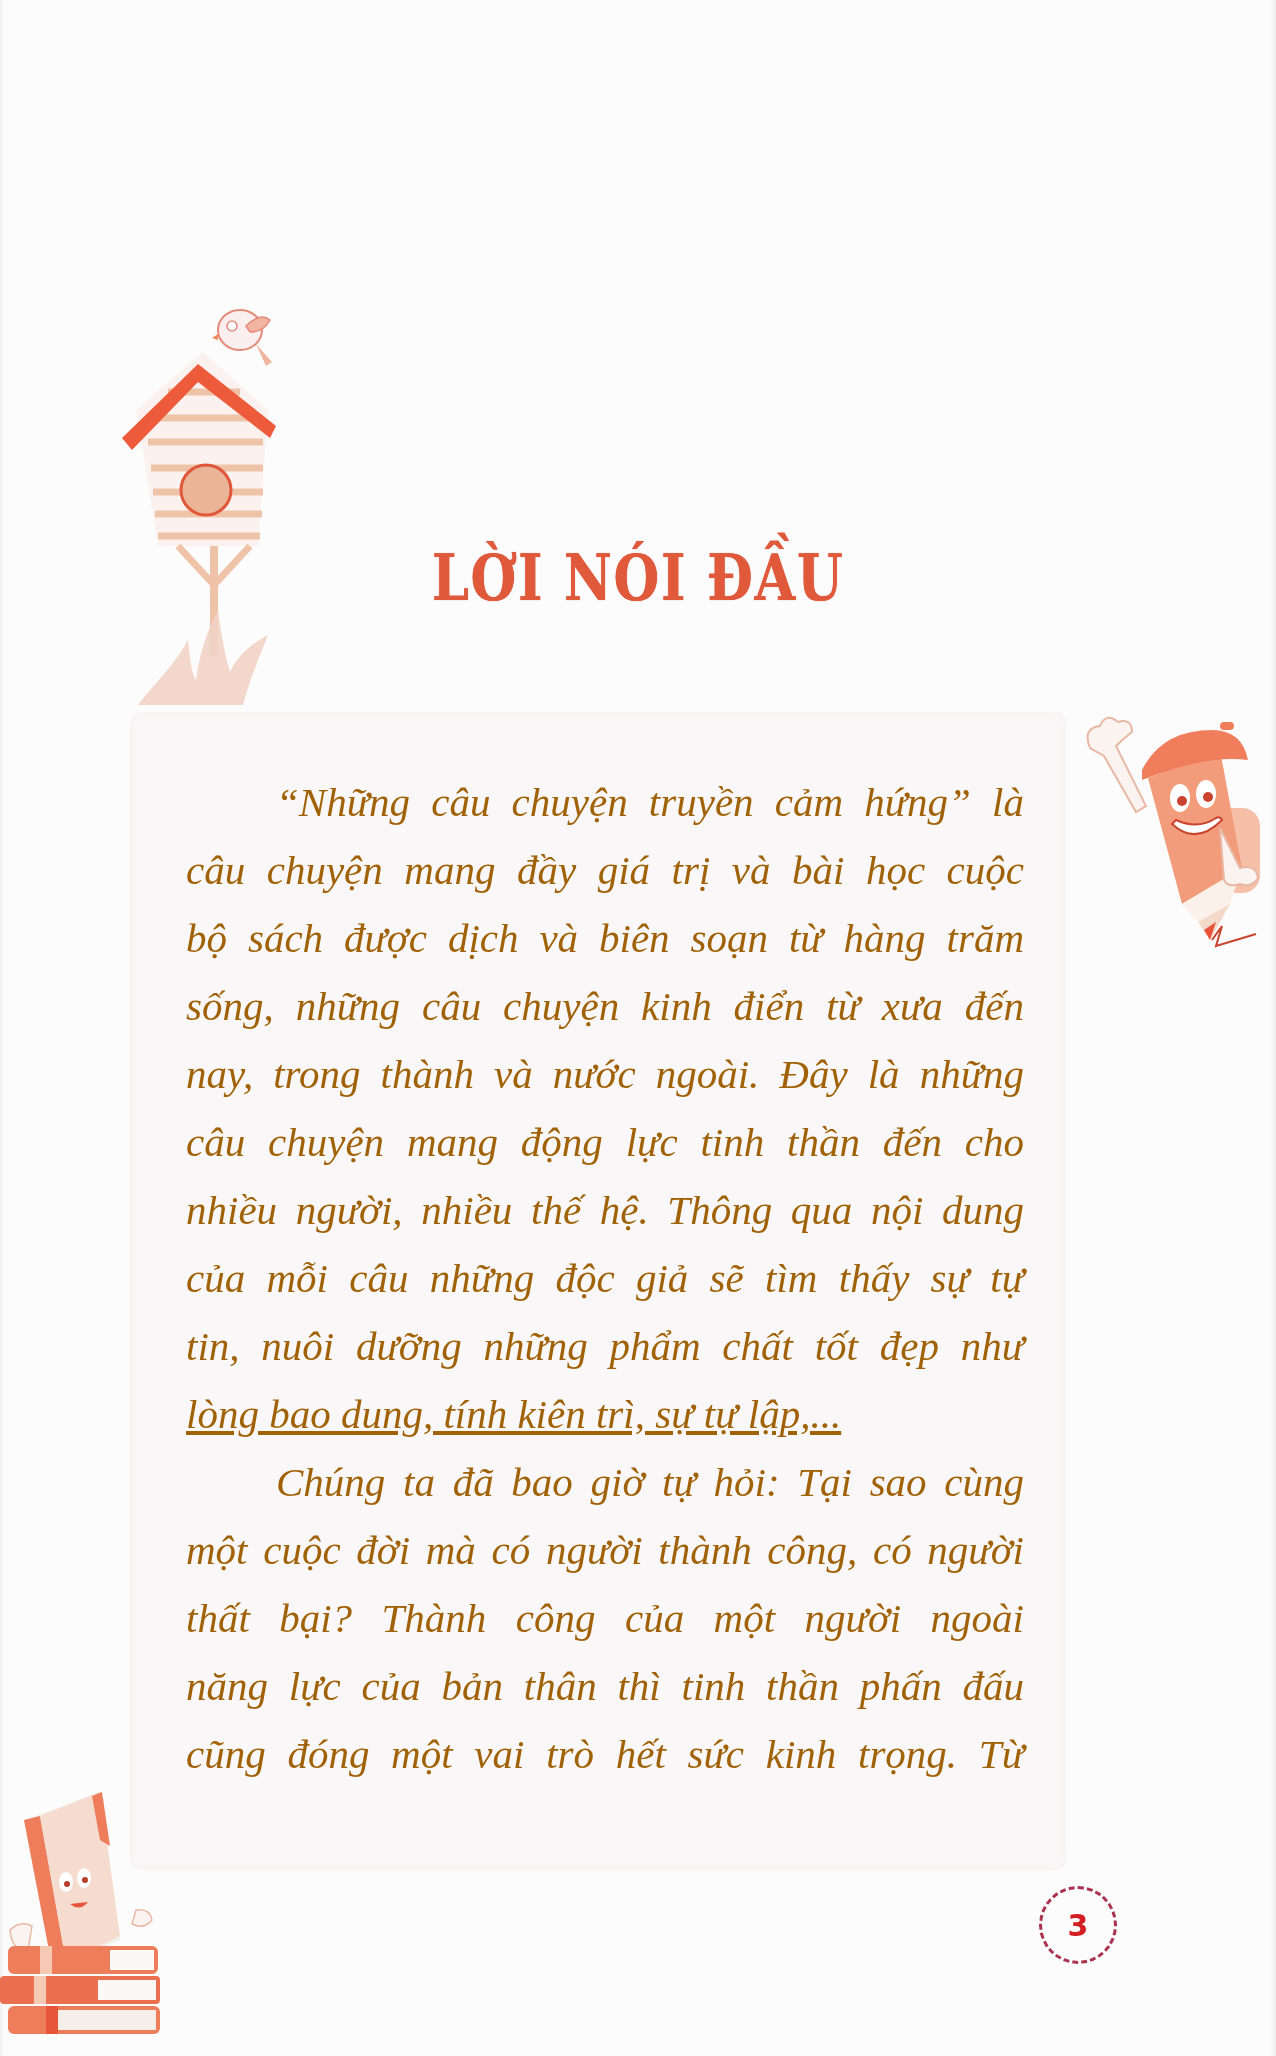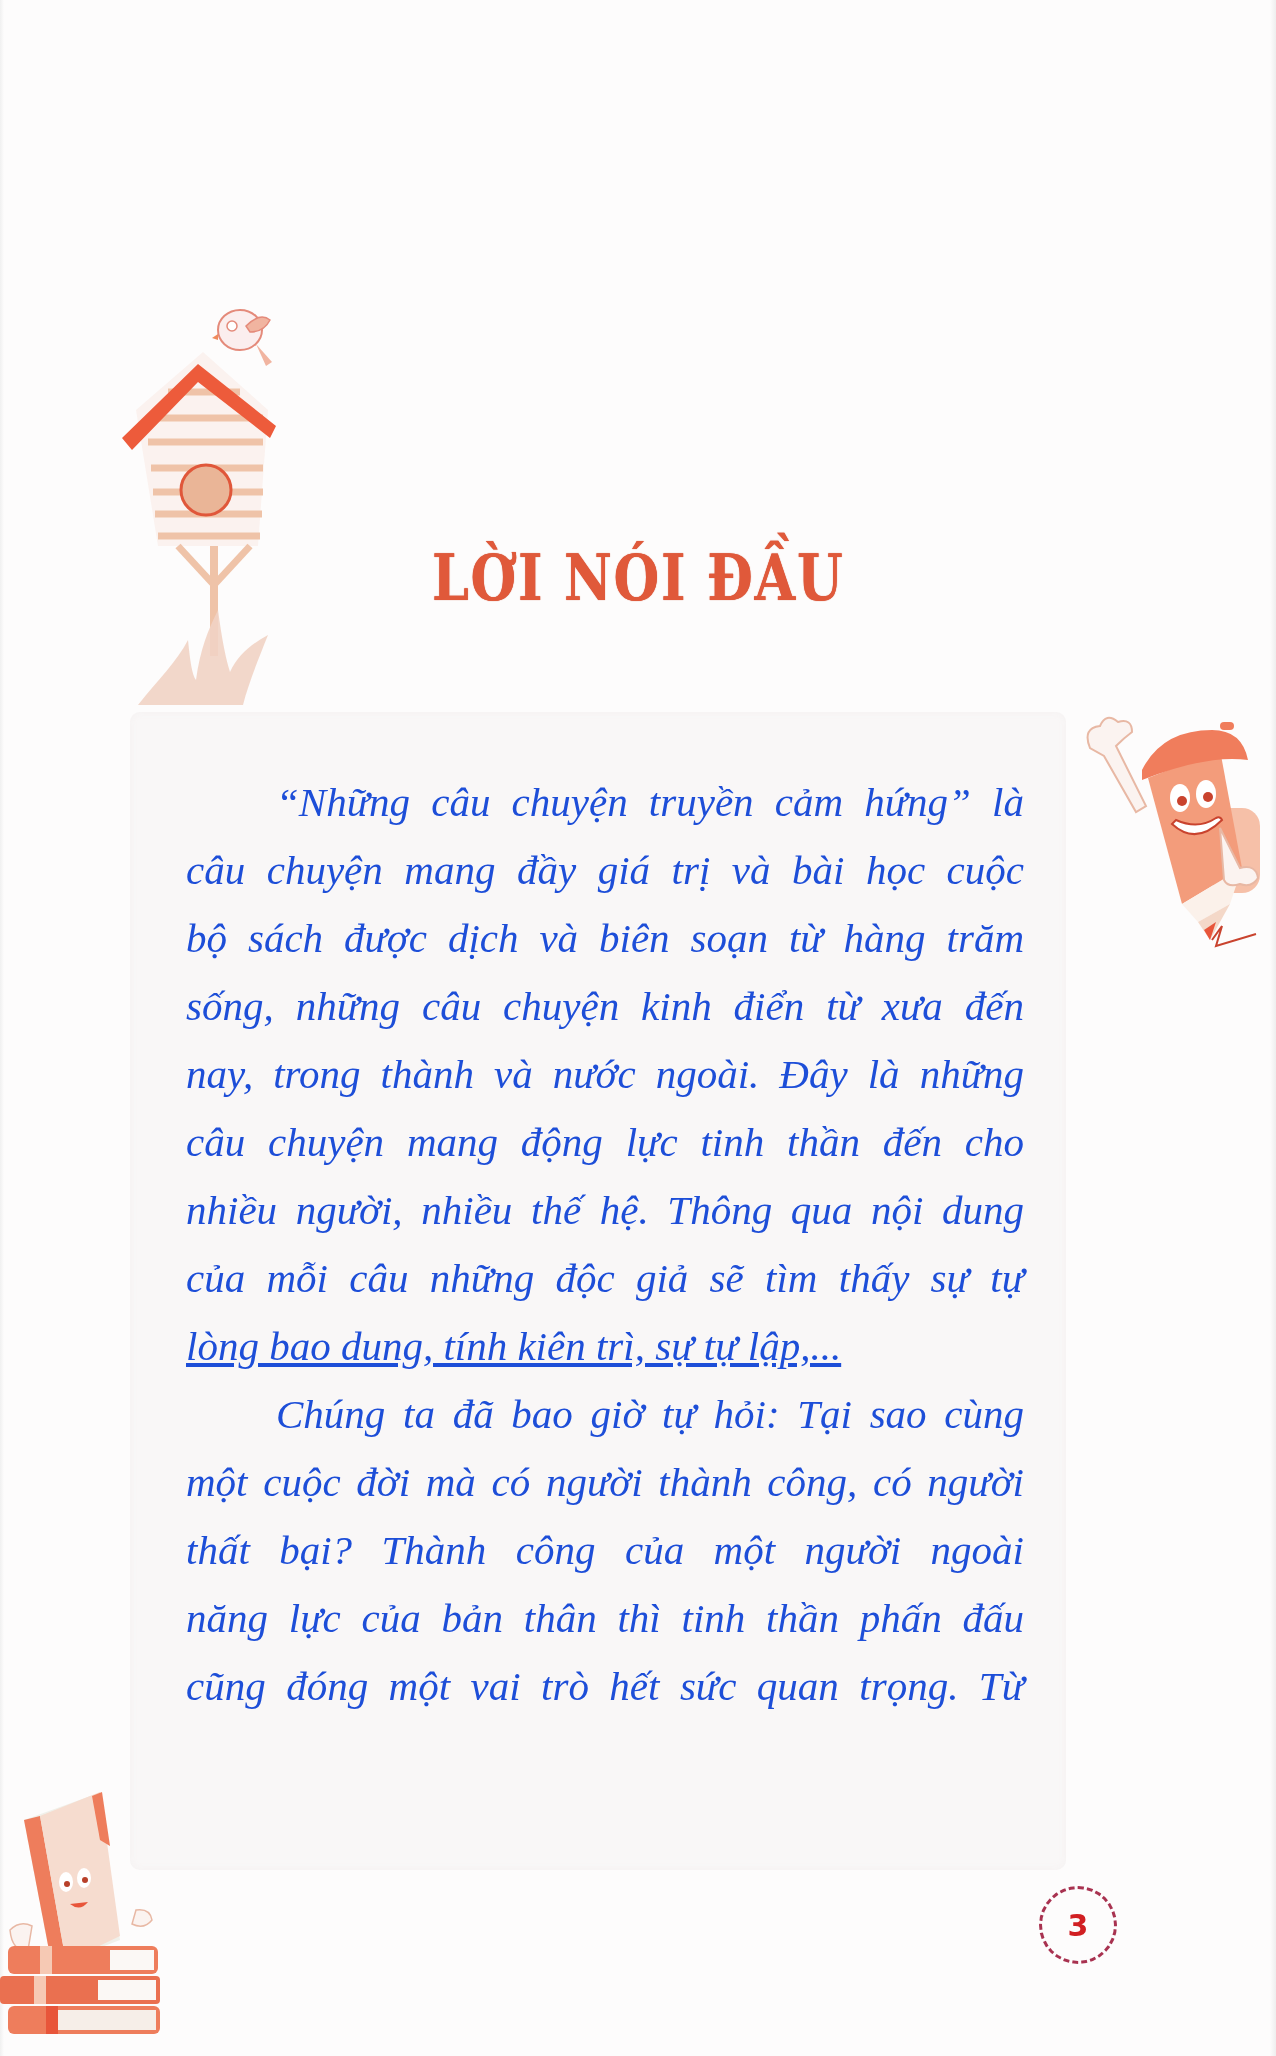--- a/index.html
+++ b/index.html
@@ -30,21 +30,21 @@
       position: absolute; left: 130px; top: 712px;
       width: 936px; height: 1158px;
       background: #f9f7f7;
       border-radius: 10px;
       box-shadow: 0 0 6px 2px #f6f3f3 inset;
     }
     .body-text {
       position: absolute; left: 186px; top: 768px; width: 838px;
       font-family: "Liberation Serif", serif; font-style: italic;
       font-size: 41px; line-height: 68px;
-      color: #1d4ed8;
+      color: #a16207;
     }
     .body-text .line { display: block; white-space: nowrap; text-align: justify; text-align-last: justify; }
     .body-text .line.last { text-align-last: left; text-decoration: underline; }
     .body-text .indent { padding-left: 90px; }
     .page-number-ring {
       position: absolute; left: 1039px; top: 1886px;
       width: 78px; height: 78px; border-radius: 50%;
       border: 3px dashed #a83250;
       display: flex; align-items: center; justify-content: center;
       box-sizing: border-box;
@@ -126,28 +126,29 @@
 <div class="body-text">
   <div>
     <span class="line indent">“Những câu chuyện truyền cảm hứng” là</span>
     <span class="line">câu chuyện mang đầy giá trị và bài học cuộc</span>
     <span class="line">bộ sách được dịch và biên soạn từ hàng trăm</span>
     <span class="line">sống, những câu chuyện kinh điển từ xưa đến</span>
     <span class="line">nay, trong thành và nước ngoài. Đây là những</span>
     <span class="line">câu chuyện mang động lực tinh thần đến cho</span>
     <span class="line">nhiều người, nhiều thế hệ. Thông qua nội dung</span>
     <span class="line">của mỗi câu những độc giả sẽ tìm thấy sự tự</span>
+    <span class="line">tin, nuôi dưỡng những phẩm chất tốt đẹp như</span>
     <span class="line last">lòng bao dung, tính kiên trì, sự tự lập,...</span>
   </div>
   <div>
     <span class="line indent">Chúng ta đã bao giờ tự hỏi: Tại sao cùng</span>
     <span class="line">một cuộc đời mà có người thành công, có người</span>
     <span class="line">thất bại? Thành công của một người ngoài</span>
     <span class="line">năng lực của bản thân thì tinh thần phấn đấu</span>
-    <span class="line">cũng đóng một vai trò hết sức quan trọng. Từ</span>
+    <span class="line">cũng đóng một vai trò hết sức kinh trọng. Từ</span>
   </div>
 </div>
 
 <svg class="illus" style="left:0px; top:1770px;" width="170" height="270" viewBox="0 0 170 270">
 
   <path d="M24 50 L96 24 L120 170 L52 196 Z" fill="#f0f0ea"></path>
   <path d="M24 50 L40 46 L66 192 L52 196 Z" fill="#ee7d5c"></path>
   <path d="M40 46 L100 22 L120 166 L66 192 Z" fill="#f6dccf"></path>
   <path d="M92 26 L102 22 L110 76 L100 70 Z" fill="#ee7d5c"></path>
 

